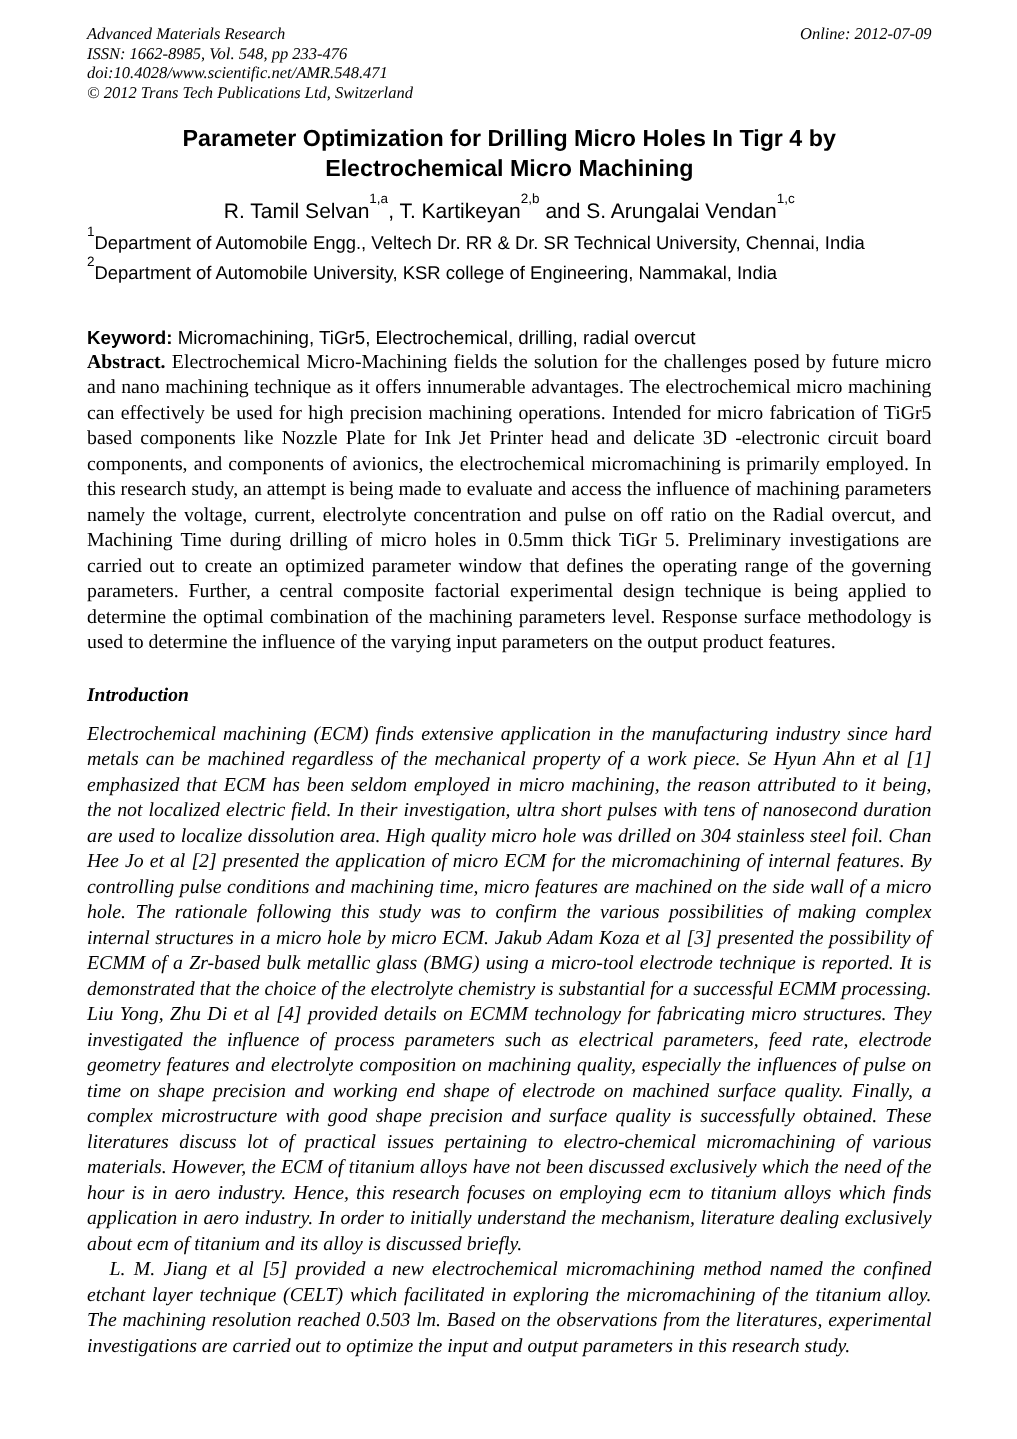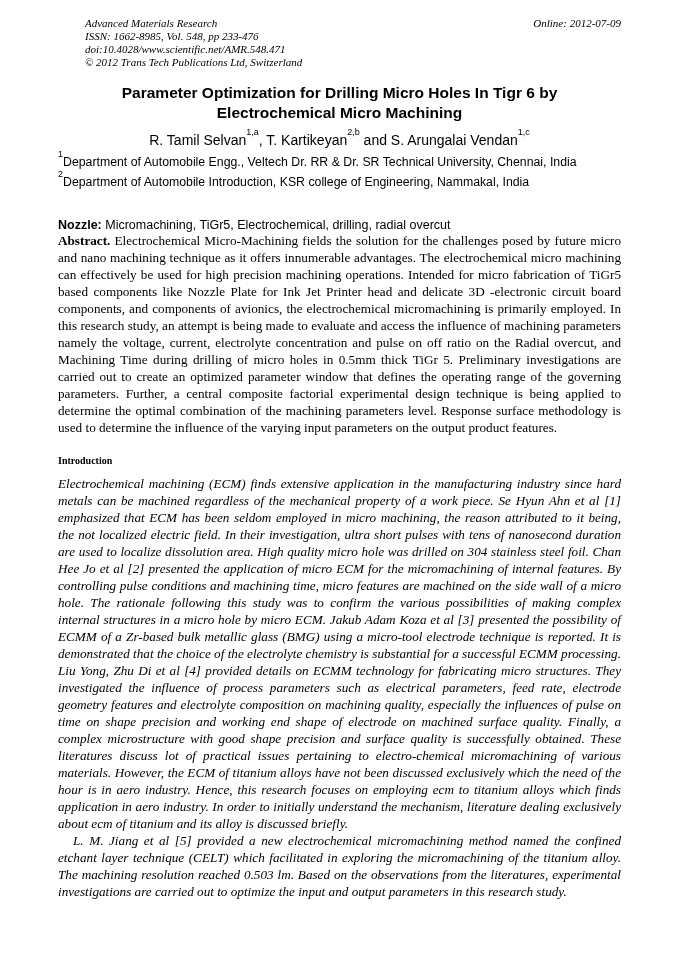--- a/index.html
+++ b/index.html
@@ -15,21 +15,20 @@
 
   
   .header {
     display: flex;
     justify-content: space-between;
     align-items: flex-start;
     font-style: italic;
     font-size: 11px;
     line-height: 1.18;
     font-family: "Liberation Serif", serif;
-    margin-left: 27px;
   }
   .header-left div { white-space: nowrap; }
   .header-right { white-space: nowrap; }
 
   
   .title {
     margin-top: 14px;
     text-align: center;
     font-family: "Liberation Sans", sans-serif;
     font-weight: bold;
@@ -68,21 +67,22 @@
   
   .abstract {
     font-size: 13.2px;
     line-height: 17px;
     text-align: justify;
   }
   .abstract .abs-label { font-weight: bold; }
   .section-heading {
     margin-top: 19px;
     font-weight: bold;
-    font-size: 10px;
+    font-size: 13px;
+    font-style: italic;
   }
   .body-par {
     margin-top: 9px;
     font-size: 13.2px;
     line-height: 17px;
     text-align: justify;
     font-style: italic;
   }
   .body-par.indented {
     margin-top: 0;
@@ -98,35 +98,35 @@
     <div class="header-left">
       <div>Advanced Materials Research</div>
       <div>ISSN: 1662-8985, Vol. 548, pp 233-476</div>
       <div>doi:10.4028/www.scientific.net/AMR.548.471</div>
       <div>© 2012 Trans Tech Publications Ltd, Switzerland</div>
     </div>
     <div class="header-right">Online: 2012-07-09</div>
   </div>
 
   <div class="title">
-    <div>Parameter Optimization for Drilling Micro Holes In Tigr 6 by</div>
+    <div>Parameter Optimization for Drilling Micro Holes In Tigr 4 by</div>
     <div>Electrochemical Micro Machining</div>
   </div>
 
   <div class="authors">
     <span>R. Tamil Selvan</span><sup>1,a</sup><span>, T. Kartikeyan</span><sup>2,b</sup><span> and S. Arungalai Vendan</span><sup>1,c</sup>
   </div>
 
   <div class="affil-block">
     <div class="affil"><sup>1</sup><span>Department of Automobile Engg., Veltech Dr. RR &amp; Dr. SR Technical University, Chennai, India</span></div>
-    <div class="affil"><sup>2</sup><span>Department of Automobile Introduction, KSR college of Engineering, Nammakal, India</span></div>
+    <div class="affil"><sup>2</sup><span>Department of Automobile University, KSR college of Engineering, Nammakal, India</span></div>
   </div>
 
   <div class="keywords">
-    <span class="kw-label">Nozzle:</span><span> Micromachining, TiGr5, Electrochemical, drilling, radial overcut</span>
+    <span class="kw-label">Keyword:</span><span> Micromachining, TiGr5, Electrochemical, drilling, radial overcut</span>
   </div>
 
   <p class="abstract">
     <span class="abs-label">Abstract.</span><span> Electrochemical Micro-Machining fields the solution for the challenges posed by future micro and nano machining technique as it offers innumerable advantages. The electrochemical micro machining can effectively be used for high precision machining operations. Intended for micro fabrication of TiGr5 based components like Nozzle Plate for Ink Jet Printer head and delicate 3D -electronic circuit board components, and components of avionics, the electrochemical micromachining is primarily employed. In this research study, an attempt is being made to evaluate and access the influence of machining parameters namely the voltage, current, electrolyte concentration and pulse on off ratio on the Radial overcut, and Machining Time during drilling of micro holes in 0.5mm thick TiGr 5.  Preliminary investigations are carried out to create an optimized parameter window that defines the operating range of the governing parameters.  Further, a central composite factorial experimental design technique is being applied to determine the optimal combination of the machining parameters level. Response surface methodology is used to determine the influence of the varying input parameters on the output product features.</span>
   </p>
 
   <div class="section-heading">Introduction</div>
   <p class="body-par">Electrochemical machining (ECM) finds extensive application in the manufacturing industry since hard metals can be machined regardless of the mechanical property of a work piece. Se Hyun Ahn et al [1] emphasized that ECM has been seldom employed in micro machining, the reason attributed to it being, the not localized electric field. In their investigation, ultra short pulses with tens of nanosecond duration are used to localize dissolution area. High quality micro hole was drilled on 304 stainless steel foil. Chan Hee Jo et al [2] presented the application of micro ECM for the micromachining of internal features. By controlling pulse conditions and machining time, micro features are machined on the side wall of a micro hole. The rationale following this study was to confirm the various possibilities of making complex internal structures in a micro hole by micro ECM. Jakub Adam Koza et al [3] presented the possibility of ECMM of a Zr-based bulk metallic glass (BMG) using a micro-tool electrode technique is reported. It is demonstrated that the choice of the electrolyte chemistry is substantial for a successful ECMM processing. Liu Yong, Zhu Di et al [4] provided details on ECMM technology for fabricating micro structures. They investigated the influence of process parameters such as electrical parameters, feed rate, electrode geometry features and electrolyte composition on machining quality, especially the influences of pulse on time on shape precision and working end shape of electrode on machined surface quality. Finally, a complex microstructure with good shape precision and surface quality is successfully obtained. These literatures discuss lot of practical issues pertaining to electro-chemical micromachining of various materials. However, the ECM of titanium alloys have not been discussed exclusively which the need of the hour is in aero industry. Hence, this research focuses on employing ecm to titanium alloys which finds application in aero industry. In order to initially understand the mechanism, literature dealing exclusively about ecm of titanium and its alloy is discussed briefly.</p>
   <p class="body-par indented">L. M. Jiang et al [5] provided a new electrochemical micromachining method named the confined etchant layer technique (CELT) which facilitated in exploring the micromachining of the titanium alloy. The machining resolution reached 0.503 lm. Based on the observations from the literatures, experimental investigations are carried out to optimize the input and output parameters in this research study.</p>
 

